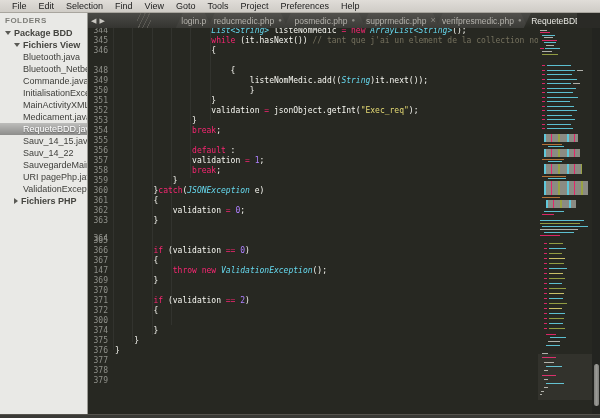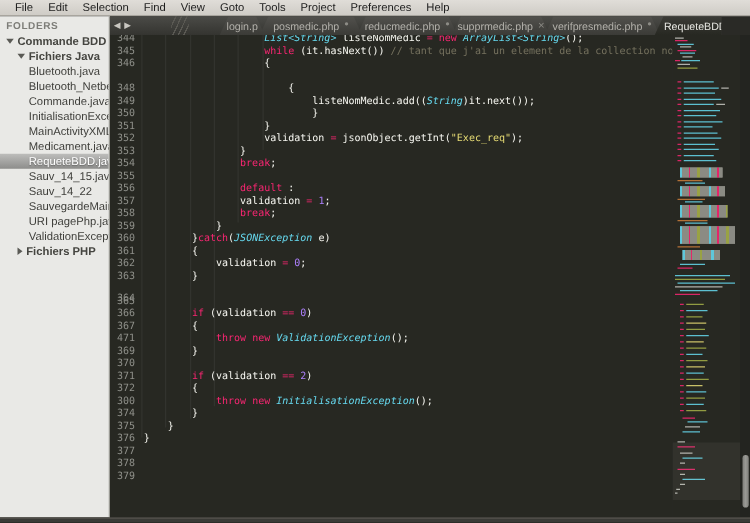--- a/index.html
+++ b/index.html
@@ -87,25 +87,25 @@
       <div class="mitem">Project</div>
       <div class="mitem">Preferences</div>
       <div class="mitem">Help</div>
     </div>
 
   <div class="sidebar">
     <div class="folders-header">FOLDERS</div>
     <div id="tree">
         <div class="tree-row folder" style="padding-left: 5px;">
           <span class="tri open"></span>
-          <span>Commande BDD</span>
+          <span>Package BDD</span>
         </div>
         <div class="tree-row folder" style="padding-left: 14px;">
           <span class="tri open"></span>
-          <span>Fichiers Java</span>
+          <span>Fichiers View</span>
         </div>
         <div class="tree-row" style="padding-left: 23px;">
           <span>Bluetooth.java</span>
         </div>
         <div class="tree-row" style="padding-left: 23px;">
           <span>Bluetooth_Netbea</span>
         </div>
         <div class="tree-row" style="padding-left: 23px;">
           <span>Commande.java</span>
         </div>
@@ -146,26 +146,26 @@
   <div class="tabbar">
     <div class="tab-nav">
       <span class="arr">◀</span>
       <span class="arr">▶</span>
     </div>
     <div class="slashes"></div>
     <span id="tabs-holder" style="display:flex;align-items:flex-end;height:15px;">
         <div class="tab" style="width: 36px;">
           <span>login.p</span>
         </div>
+        <div class="tab" style="width: 80px;">
+          <span>reducmedic.php</span>
+          <span class="tabicon" style="font-size: 6px;">●</span>
+        </div>
         <div class="tab" style="width: 82px;">
           <span>posmedic.php</span>
-          <span class="tabicon" style="font-size: 6px;">●</span>
-        </div>
-        <div class="tab" style="width: 80px;">
-          <span>reducmedic.php</span>
           <span class="tabicon" style="font-size: 6px;">●</span>
         </div>
         <div class="tab" style="width: 78px;">
           <span>supprmedic.php</span>
           <span class="tabicon" style="font-size: 9px;">×</span>
         </div>
         <div class="tab" style="width: 92px;">
           <span>verifpresmedic.php</span>
           <span class="tabicon" style="font-size: 6px;">●</span>
         </div>
@@ -200,26 +200,26 @@
       <div class="codeline" style="top: 138px; width: 450px;"><span class="num">358</span><span class="src"><span class="tk-p">                </span><span class="tk-k">break</span><span class="tk-p">;</span></span></div>
       <div class="codeline" style="top: 148px; width: 450px;"><span class="num">359</span><span class="src"><span class="tk-p">            </span><span class="tk-p">}</span></span></div>
       <div class="codeline" style="top: 158px; width: 450px;"><span class="num">360</span><span class="src"><span class="tk-p">        </span><span class="tk-p">}</span><span class="tk-k">catch</span><span class="tk-p">(</span><span class="tk-t">JSONException</span><span class="tk-p"> e)</span></span></div>
       <div class="codeline" style="top: 168px; width: 450px;"><span class="num">361</span><span class="src"><span class="tk-p">        </span><span class="tk-p">{</span></span></div>
       <div class="codeline" style="top: 178px; width: 450px;"><span class="num">362</span><span class="src"><span class="tk-p">            </span><span class="tk-p">validation </span><span class="tk-k">=</span><span class="tk-p"> </span><span class="tk-n">0</span><span class="tk-p">;</span></span></div>
       <div class="codeline" style="top: 188px; width: 450px; padding-left: 30px;"><span class="num">363</span><span class="src"><span class="tk-p">        </span><span class="tk-p">}</span></span></div>
       <div class="codeline" style="top: 206px; width: 450px;"><span class="num">364</span><span class="src"></span></div>
       <div class="codeline" style="top: 208px; width: 450px; padding-left: 48px;"><span class="num">365</span><span class="src"></span></div>
       <div class="codeline" style="top: 218px; width: 450px;"><span class="num">366</span><span class="src"><span class="tk-p">        </span><span class="tk-k">if</span><span class="tk-p"> (validation </span><span class="tk-k">==</span><span class="tk-p"> </span><span class="tk-n">0</span><span class="tk-p">)</span></span></div>
       <div class="codeline" style="top: 228px; width: 450px;"><span class="num">367</span><span class="src"><span class="tk-p">        </span><span class="tk-p">{</span></span></div>
-      <div class="codeline" style="top: 238px; width: 450px;"><span class="num">471</span><span class="src"><span class="tk-p">            </span><span class="tk-k">throw</span><span class="tk-p"> </span><span class="tk-k">new</span><span class="tk-p"> </span><span class="tk-t">ValidationException</span><span class="tk-p">();</span></span></div>
+      <div class="codeline" style="top: 238px; width: 450px;"><span class="num">147</span><span class="src"><span class="tk-p">            </span><span class="tk-k">throw</span><span class="tk-p"> </span><span class="tk-k">new</span><span class="tk-p"> </span><span class="tk-t">ValidationException</span><span class="tk-p">();</span></span></div>
       <div class="codeline" style="top: 248px; width: 450px;"><span class="num">369</span><span class="src"><span class="tk-p">        </span><span class="tk-p">}</span></span></div>
       <div class="codeline" style="top: 258px; width: 450px;"><span class="num">370</span><span class="src"></span></div>
       <div class="codeline" style="top: 268px; width: 450px;"><span class="num">371</span><span class="src"><span class="tk-p">        </span><span class="tk-k">if</span><span class="tk-p"> (validation </span><span class="tk-k">==</span><span class="tk-p"> </span><span class="tk-n">2</span><span class="tk-p">)</span></span></div>
       <div class="codeline" style="top: 278px; width: 450px;"><span class="num">372</span><span class="src"><span class="tk-p">        </span><span class="tk-p">{</span></span></div>
-      <div class="codeline" style="top: 288px; width: 450px;"><span class="num">300</span><span class="src"><span class="tk-p">            </span><span class="tk-k">throw</span><span class="tk-p"> </span><span class="tk-k">new</span><span class="tk-p"> </span><span class="tk-t">InitialisationException</span><span class="tk-p">();</span></span></div>
+      <div class="codeline" style="top: 288px; width: 450px;"><span class="num">300</span></div>
       <div class="codeline" style="top: 298px; width: 450px;"><span class="num">374</span><span class="src"><span class="tk-p">        </span><span class="tk-p">}</span></span></div>
       <div class="codeline" style="top: 308px; width: 450px;"><span class="num">375</span><span class="src"><span class="tk-p">    </span><span class="tk-p">}</span></span></div>
       <div class="codeline" style="top: 318px; width: 450px;"><span class="num">376</span><span class="src"><span class="tk-p">}</span></span></div>
       <div class="codeline" style="top: 328px; width: 450px;"><span class="num">377</span><span class="src"></span></div>
       <div class="codeline" style="top: 338px; width: 450px;"><span class="num">378</span><span class="src"></span></div>
       <div class="codeline" style="top: 348px; width: 450px;"><span class="num">379</span><span class="src"></span></div>
     </div>
 
   <div class="minimap" id="minimap">
       <div class="mblock" style="top: 106px; left: 6px; width: 34px; height: 8px;"></div>

